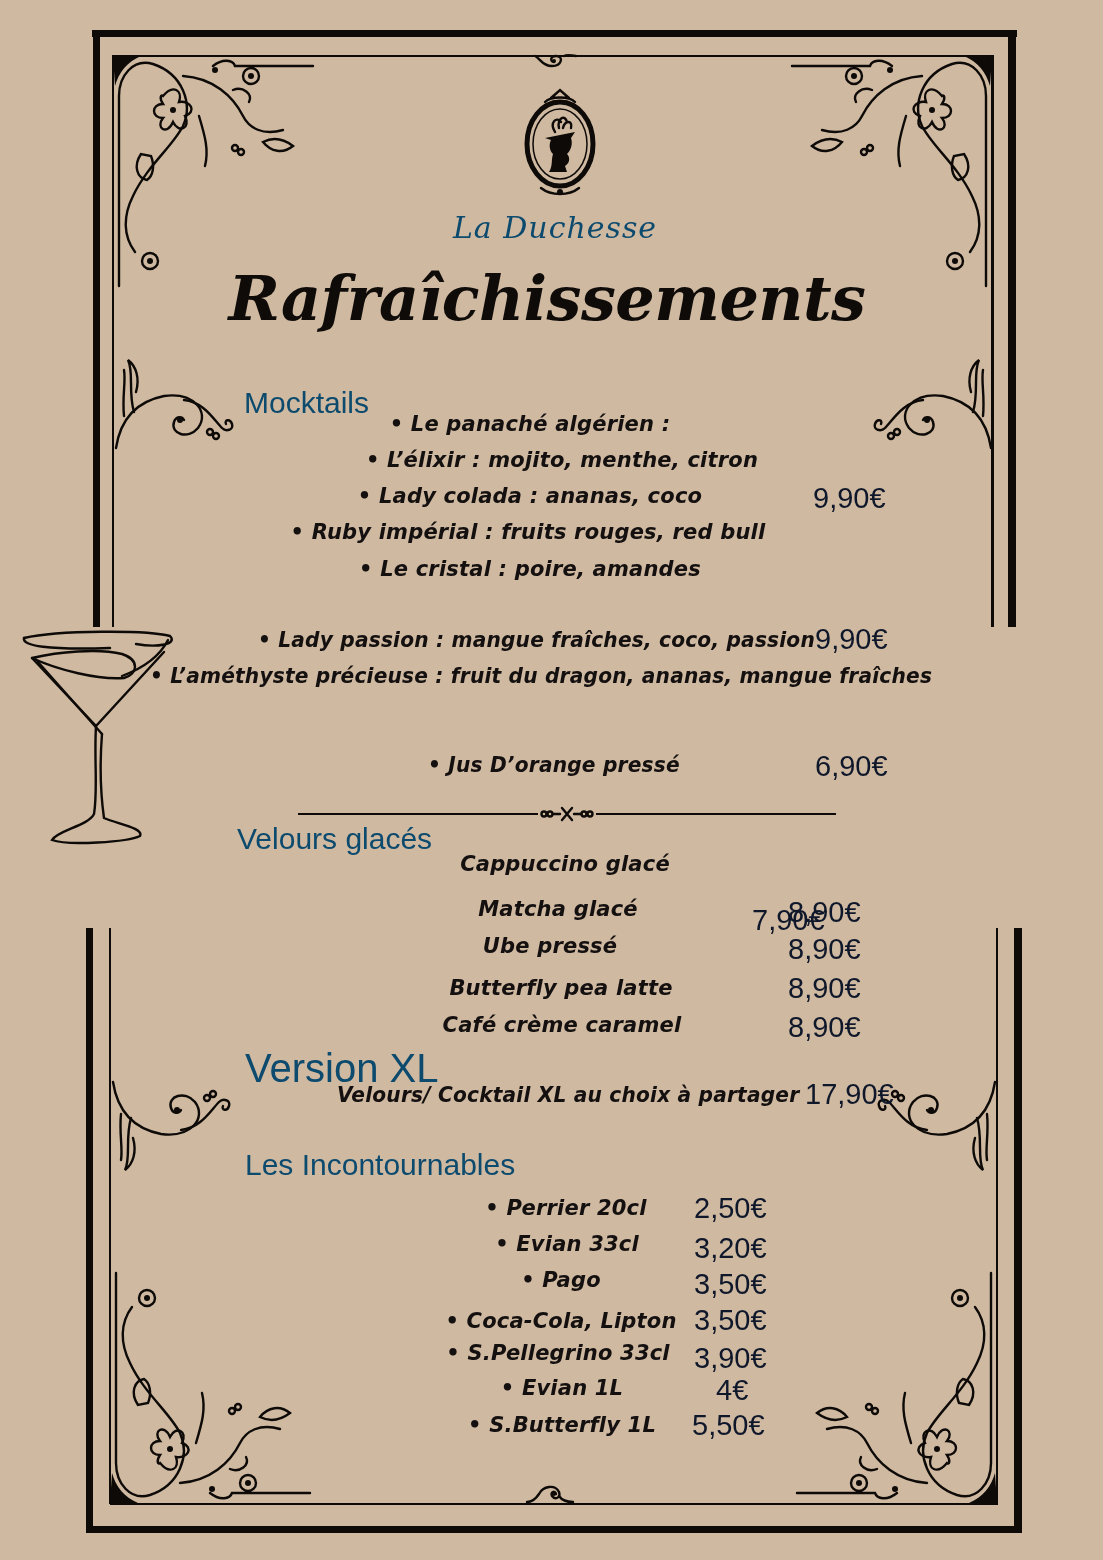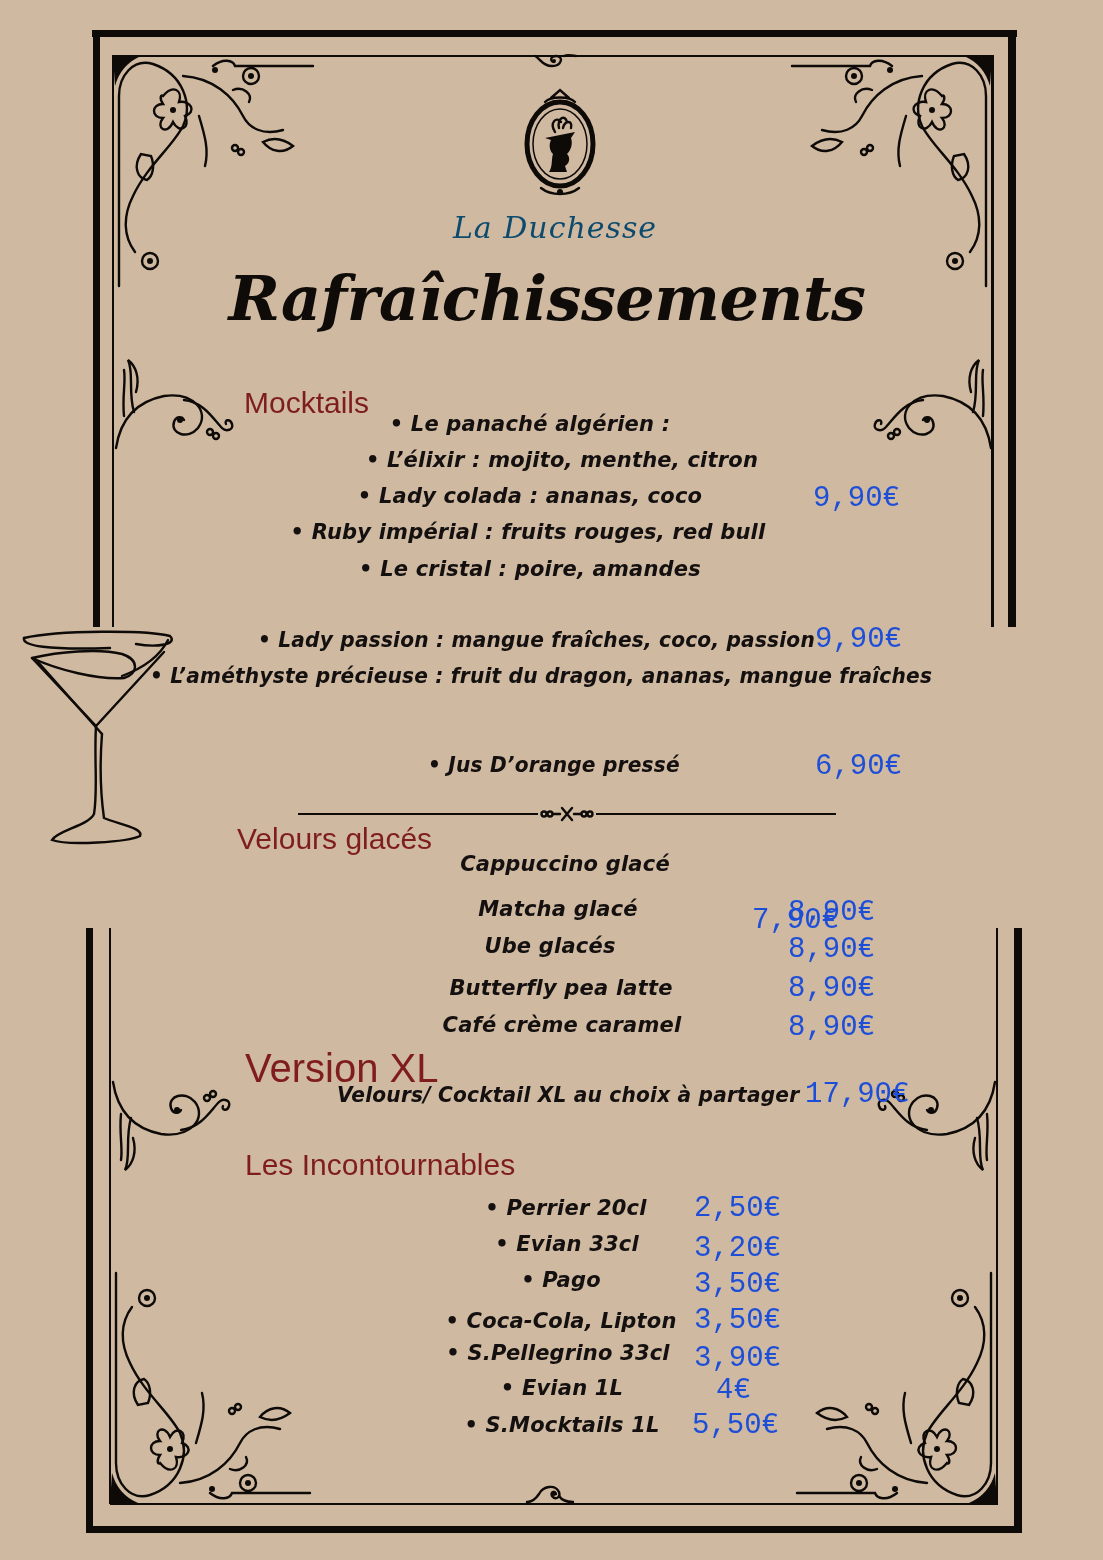--- a/index.html
+++ b/index.html
@@ -5,22 +5,22 @@
   html, body { margin:0; padding:0; }
   body {
     width:1103px; height:1560px; position:relative; overflow:hidden;
     background:#cfb9a1; color:#111;
     font-family:"DejaVu Sans", sans-serif;
   }
   .abs { position:absolute; }
   .line { position:absolute; background:#0d0a08; }
   .txt { position:absolute; white-space:nowrap; font-style:italic; font-weight:bold; color:#141010; }
   .item { font-size:21px; letter-spacing:0.2px; transform:scaleX(0.96); transform-origin:left center; }
-  .heading { position:absolute; white-space:nowrap; font-family:"Liberation Sans", sans-serif; font-weight:normal; color:#7f1d1d; }
-  .price { position:absolute; white-space:nowrap; font-family:Liberation Mono, monospace; color:#1d4ed8; font-size:29px; }
+  .heading { position:absolute; white-space:nowrap; font-family:"Liberation Sans", sans-serif; font-weight:normal; color:#0c4a6e; }
+  .price { position:absolute; white-space:nowrap; font-family:Liberation Sans, sans-serif; color:#0f172a; font-size:29px; }
   .center { transform:translateX(-50%); }
   svg { position:absolute; overflow:visible; }
   .orn path, .orn circle { fill:none; stroke:#0d0a08; stroke-width:2.4; stroke-linecap:round; }
   .orn .solid { fill:#0d0a08; stroke:none; }
 </style>
 </head>
 <body>
 
 <div>
 
@@ -220,21 +220,21 @@
       <circle cx="52" cy="8" r="2.5"></circle>
   </svg>
 </div>
 
 <section>
   <div class="heading" style="left:237px;top:822px;font-size:30px;">Velours glacés</div>
   <div class="txt item center" style="left:565px;top:852px;transform:translateX(-50%);">Cappuccino glacé</div>
   <div class="price" style="left:752px;top:860px;margin-top:44px;">7,90€</div>
   <div class="txt item center" style="left:558px;top:897px;transform:translateX(-50%);">Matcha glacé</div>
   <div class="price" style="left:788px;top:896px;">8,90€</div>
-  <div class="txt item center" style="left:550px;top:934px;transform:translateX(-50%);">Ube glacés</div>
+  <div class="txt item center" style="left:550px;top:934px;transform:translateX(-50%);">Ube pressé</div>
   <div class="price" style="left:788px;top:933px;">8,90€</div>
   <div class="txt item center" style="left:561px;top:976px;transform:translateX(-50%);">Butterfly pea latte</div>
   <div class="price" style="left:788px;top:972px;">8,90€</div>
   <div class="txt item center" style="left:562px;top:1013px;transform:translateX(-50%);">Café crème caramel</div>
   <div class="price" style="left:788px;top:1011px;">8,90€</div>
 </section>
 
 <section>
   <div class="heading" style="left:245px;top:1046px;font-size:40px;">Version XL</div>
   <div class="txt item" style="left:337px;top:1083px;">Velours/ Cocktail XL au choix à partager</div>
@@ -255,15 +255,15 @@
 
   <div class="txt item center" style="left:561px;top:1309px;transform:translateX(-50%);">• Coca-Cola, Lipton</div>
   <div class="price" style="left:694px;top:1304px;">3,50€</div>
 
   <div class="txt item center" style="left:558px;top:1341px;transform:translateX(-50%);">• S.Pellegrino 33cl</div>
   <div class="price" style="left:694px;top:1342px;">3,90€</div>
 
   <div class="txt item center" style="left:562px;top:1376px;transform:translateX(-50%);">• Evian 1L</div>
   <div class="price" style="left:716px;top:1374px;">4€</div>
 
-  <div class="txt item center" style="left:562px;top:1413px;transform:translateX(-50%);">• S.Mocktails 1L</div>
+  <div class="txt item center" style="left:562px;top:1413px;transform:translateX(-50%);">• S.Butterfly 1L</div>
   <div class="price" style="left:692px;top:1409px;">5,50€</div>
 </section>
 
 </body></html>

